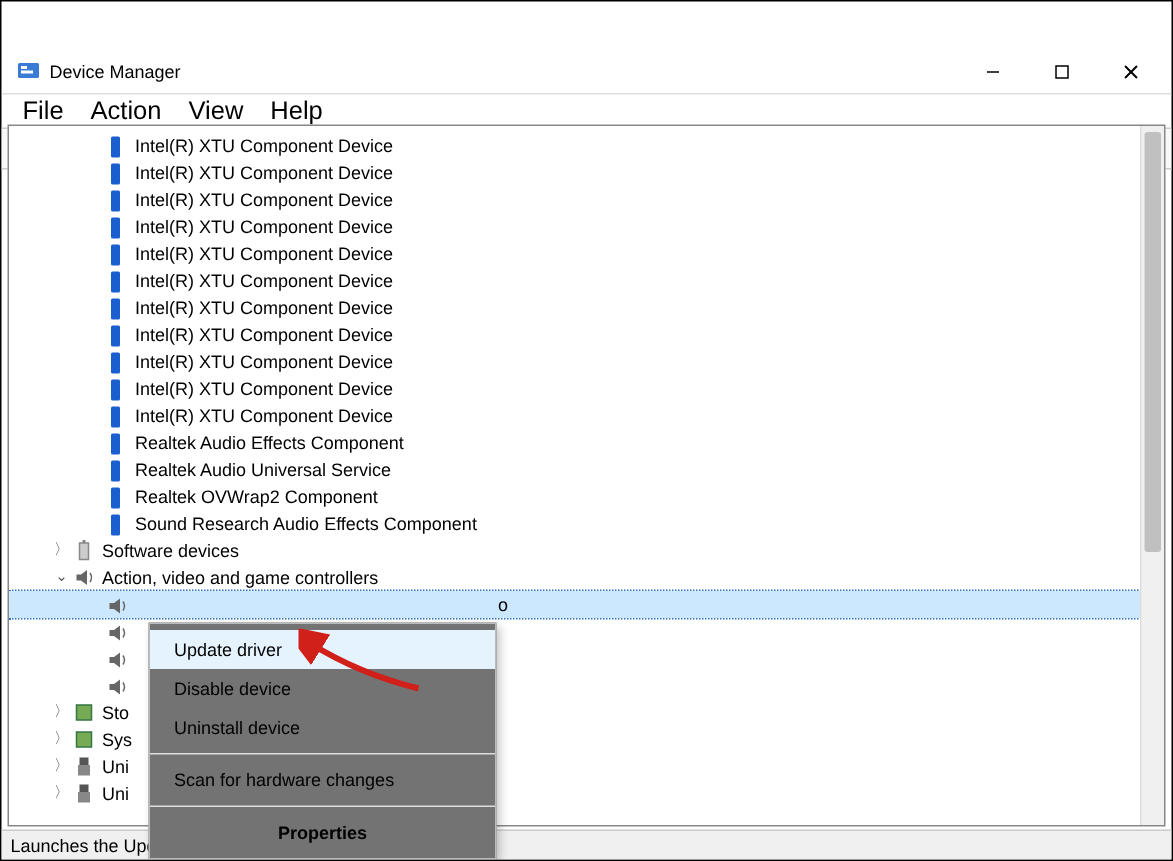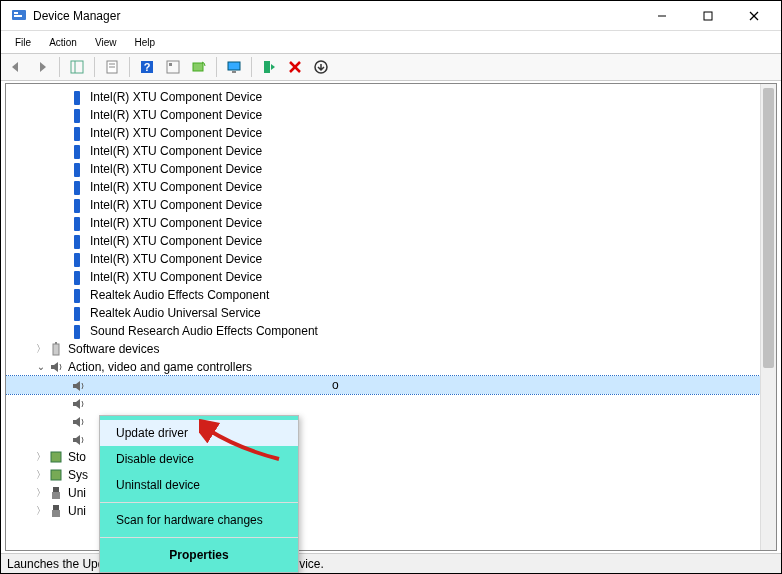--- a/index.html
+++ b/index.html
@@ -13,41 +13,42 @@
     overflow: hidden;
     border: 1px solid #000;
     position: relative;
   }
   .titlebar {
     height: 30px;
     display: flex;
     align-items: center;
     padding: 0 4px;
     border-bottom: 1px solid #ddd;
+    margin-top: 32px;
   }
   .titlebar .app-icon {
     width: 16px; height: 16px;
     margin: 0 6px;
     display: inline-flex; align-items: center; justify-content: center;
   }
   .titlebar .title { flex: 0 0 auto; font-size: 12px; }
   .titlebar .spacer { flex: 1; }
   .win-btn {
     width: 46px; height: 30px;
     display: flex; align-items: center; justify-content: center;
     font-size: 14px;
   }
   .menubar {
     height: 22px;
     display: flex;
     align-items: center;
     padding: 0 6px;
     gap: 2px;
   }
-  .menu-item { padding: 2px 8px; font-size: 10px; }
+  .menu-item { padding: 2px 8px; font-size: 17px; }
   .toolbar {
     height: 28px;
     border-top: 1px solid #ccc;
     border-bottom: 1px solid #ccc;
     display: flex;
     align-items: center;
     padding: 0 4px;
     gap: 4px;
     background: #f8f8f8;
   }
@@ -87,22 +88,22 @@
   }
   .dev-icon.component svg rect{ fill:#1a5fd0;}
   .dev-icon.speaker { color:#555;}
   .selected-row {
     background: #cce8ff;
     outline: 1px dotted #2a6fc9;
   }
   .context-menu {
     position: absolute;
     left: 98px; top: 414px;
-    width: 200px;
-    background: #5eead4;
+    width: 232px;
+    background: #737373;
     border: 1px solid #bbb;
     box-shadow: 2px 2px 6px rgba(0,0,0,0.25);
     padding: 4px 0;
     z-index: 50;
   }
   .ctx-item {
     padding: 6px 16px;
     font-size: 12px;
   }
   .ctx-item.hover { background: #e5f3ff; }
@@ -354,20 +355,29 @@
     <span>Realtek Audio Effects Component</span>
       </div>
       <div class="node indent-1">
     <span class="dev-icon component">
           <svg viewBox="0 0 16 16">
             <rect x="4" y="1" width="6" height="14" rx="1" fill="#1a5fd0"></rect>
             <rect x="5" y="3" width="4" height="3" fill="#9cf"></rect>
           </svg>
         </span>
     <span>Realtek Audio Universal Service</span>
+      </div>
+      <div class="node indent-1">
+    <span class="dev-icon component">
+          <svg viewBox="0 0 16 16">
+            <rect x="4" y="1" width="6" height="14" rx="1" fill="#1a5fd0"></rect>
+            <rect x="5" y="3" width="4" height="3" fill="#9cf"></rect>
+          </svg>
+        </span>
+    <span>Realtek OVWrap2 Component</span>
       </div>
       <div class="node indent-1">
     <span class="dev-icon component">
           <svg viewBox="0 0 16 16">
             <rect x="4" y="1" width="6" height="14" rx="1" fill="#1a5fd0"></rect>
             <rect x="5" y="3" width="4" height="3" fill="#9cf"></rect>
           </svg>
         </span>
     <span>Sound Research Audio Effects Component</span>
       </div>

